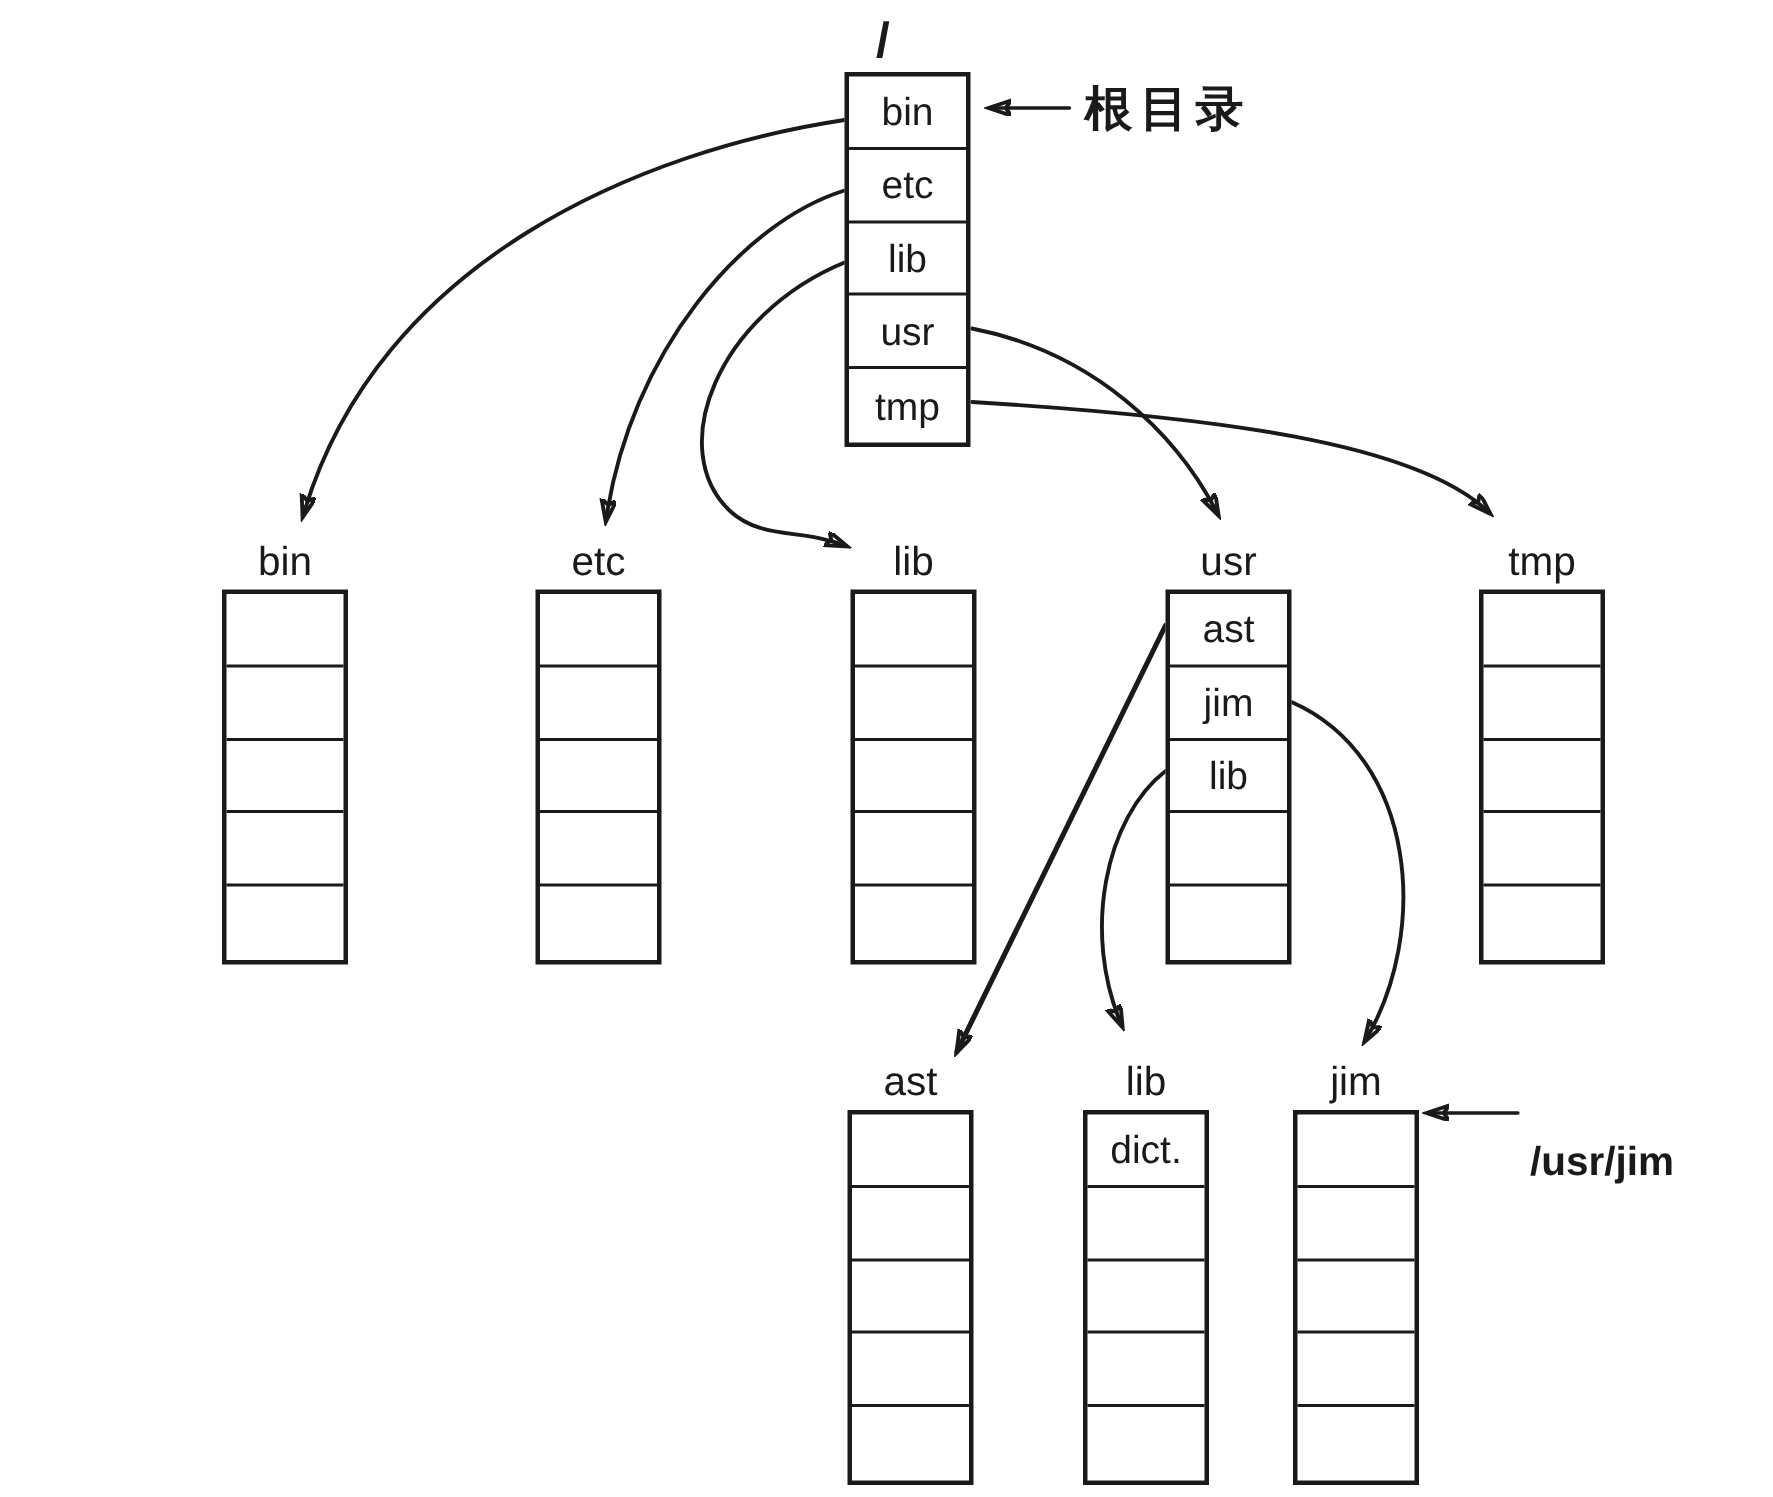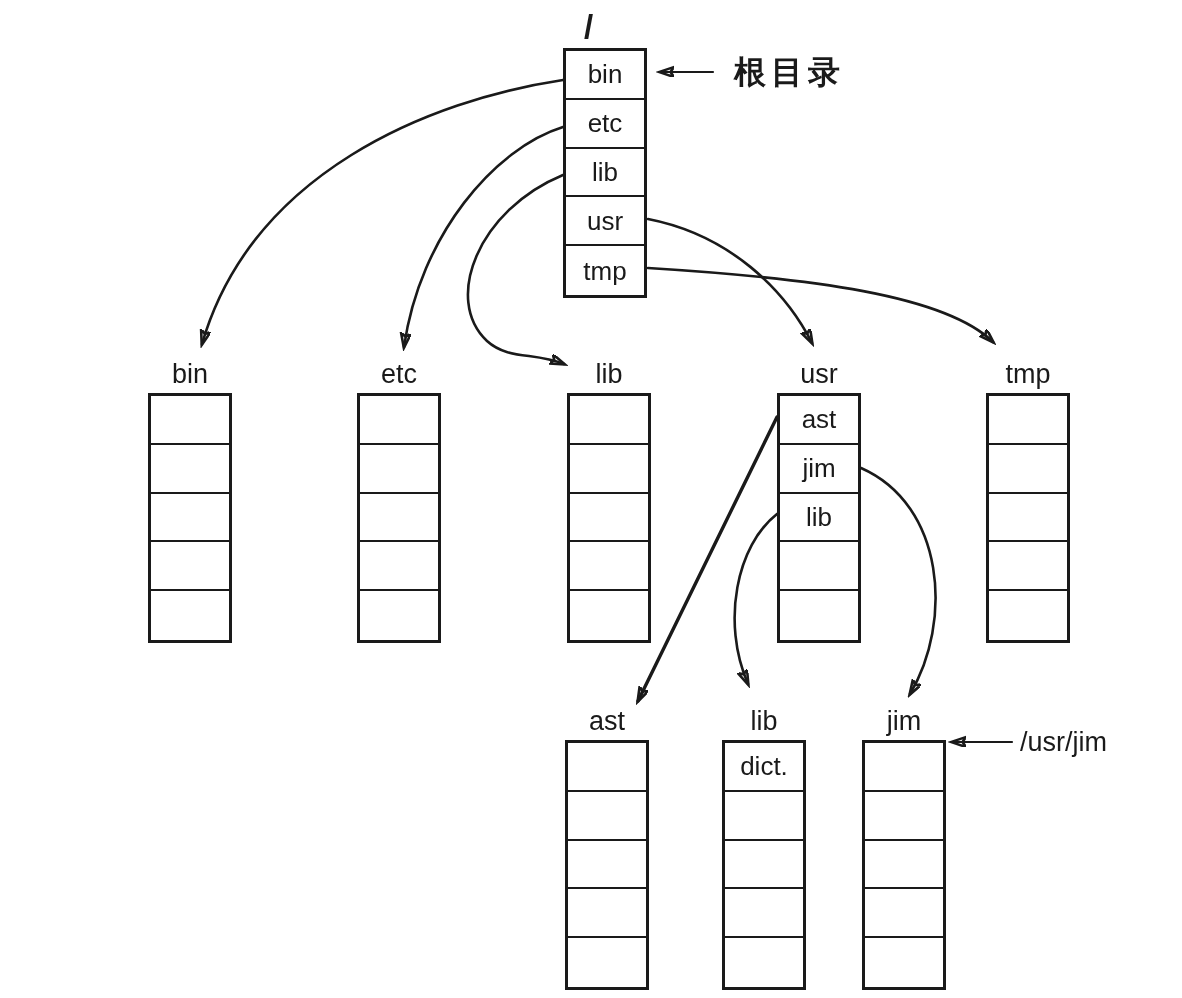--- a/index.html
+++ b/index.html
@@ -104,21 +104,21 @@
   </svg>
 
   <div class="dir-table" style="left:563px;top:48px;">
     <div class="tbl-label slash">/</div>
     <div class="cell">bin</div>
     <div class="cell">etc</div>
     <div class="cell">lib</div>
     <div class="cell">usr</div>
     <div class="cell">tmp</div>
   </div>
-  <div class="annotation cjk" style="left:723px;top:55px;margin-left:11px;">根目录</div>
+  <div class="annotation cjk" style="left:723px;top:55px;">根目录</div>
 
   <div class="dir-table" style="left:148px;top:393px;">
     <div class="tbl-label">bin</div>
     <div class="cell"></div>
     <div class="cell"></div>
     <div class="cell"></div>
     <div class="cell"></div>
     <div class="cell"></div>
   </div>
 
@@ -177,15 +177,15 @@
   </div>
 
   <div class="dir-table" style="left:862px;top:740px;">
     <div class="tbl-label">jim</div>
     <div class="cell"></div>
     <div class="cell"></div>
     <div class="cell"></div>
     <div class="cell"></div>
     <div class="cell"></div>
   </div>
-  <div class="annotation" style="left:1020px;top:728px;">/usr/jim</div>
+  <div class="annotation" style="left:1020px;top:760px;font-weight:bold;">/usr/jim</div>
 
 </div>
 
 </body></html>

